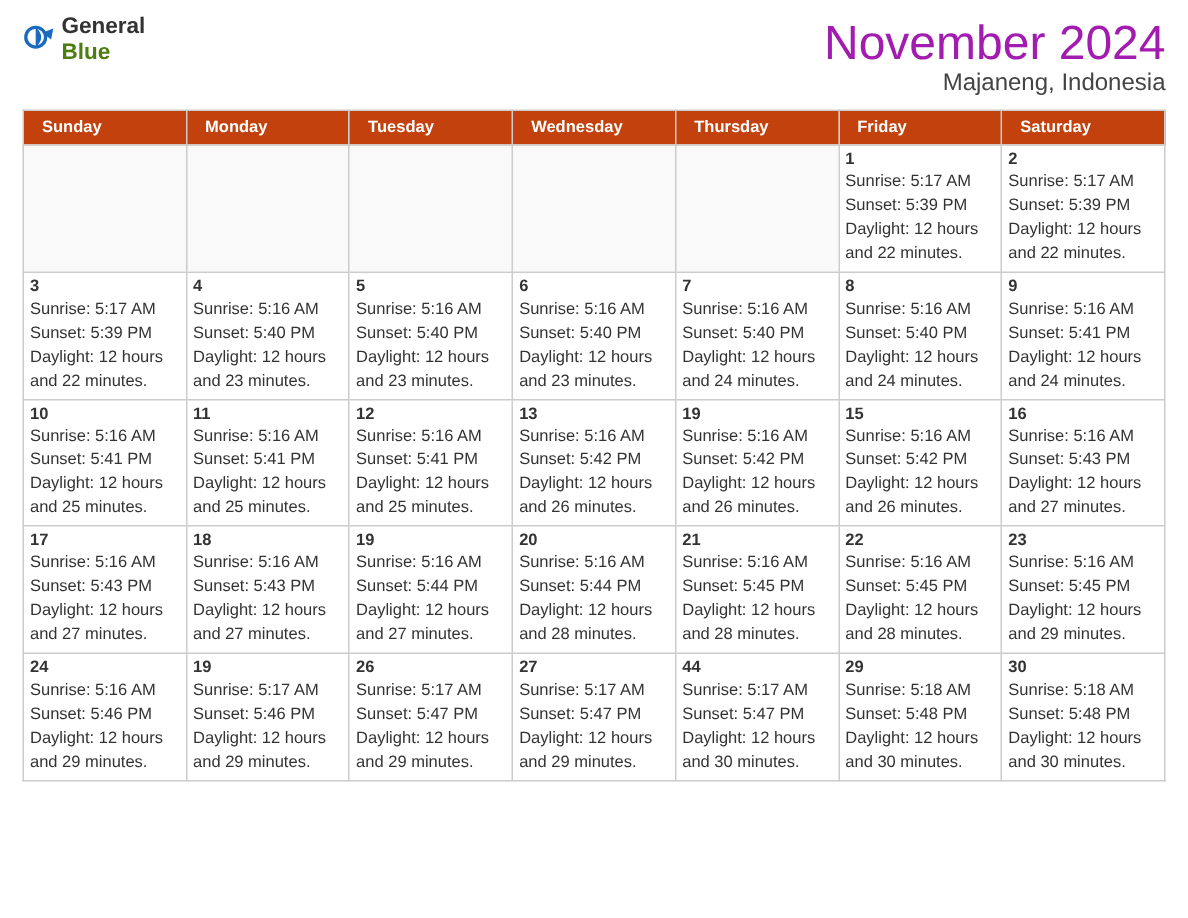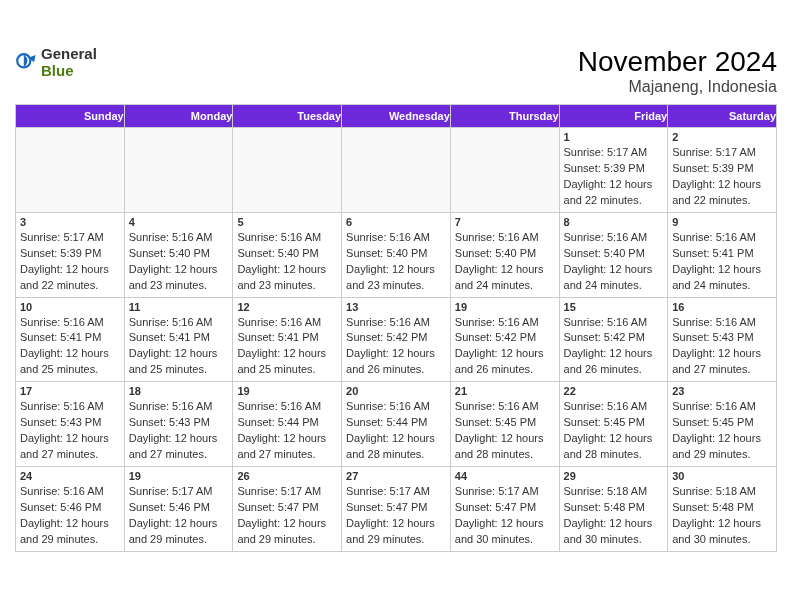--- a/index.html
+++ b/index.html
@@ -14,21 +14,20 @@
       width: 792px;
       min-height: 612px;
       background: #fff;
       padding: 10px 15px 10px 15px;
     }
     .header {
       display: flex;
       justify-content: space-between;
       align-items: flex-start;
       margin-bottom: 8px;
-      margin-top: 36px;
     }
     .logo {
       display: flex;
       align-items: center;
       gap: 0px;
     }
     .logo-text {
       display: flex;
       flex-direction: column;
       line-height: 1.1;
@@ -45,40 +44,40 @@
     }
     .logo-icon {
       width: 22px;
       height: 22px;
       margin-right: 4px;
     }
     .title-block {
       text-align: right;
     }
     .month-title {
-      font-size: 28px;
+      font-size: 32px;
       font-weight: normal;
-      color: #000000;
+      color: #a21caf;
     }
     .location {
       font-size: 16px;
       color: #444;
     }
     .calendar {
       width: 100%;
       border-collapse: collapse;
       table-layout: fixed;
     }
     .calendar th {
-      background: #6d28d9;
+      background: #c2410c;
       color: #fff;
       font-size: 11px;
       font-weight: bold;
-      padding: 5px 0;
-      text-align: right;
+      padding: 5px 12px;
+      text-align: left;
       border: 1px solid #ccc;
     }
     .calendar td {
       vertical-align: top;
       border: 1px solid #ccc;
       padding: 3px 4px;
       font-size: 9.5px;
       color: #333;
       height: 80px;
       background: #fff;

